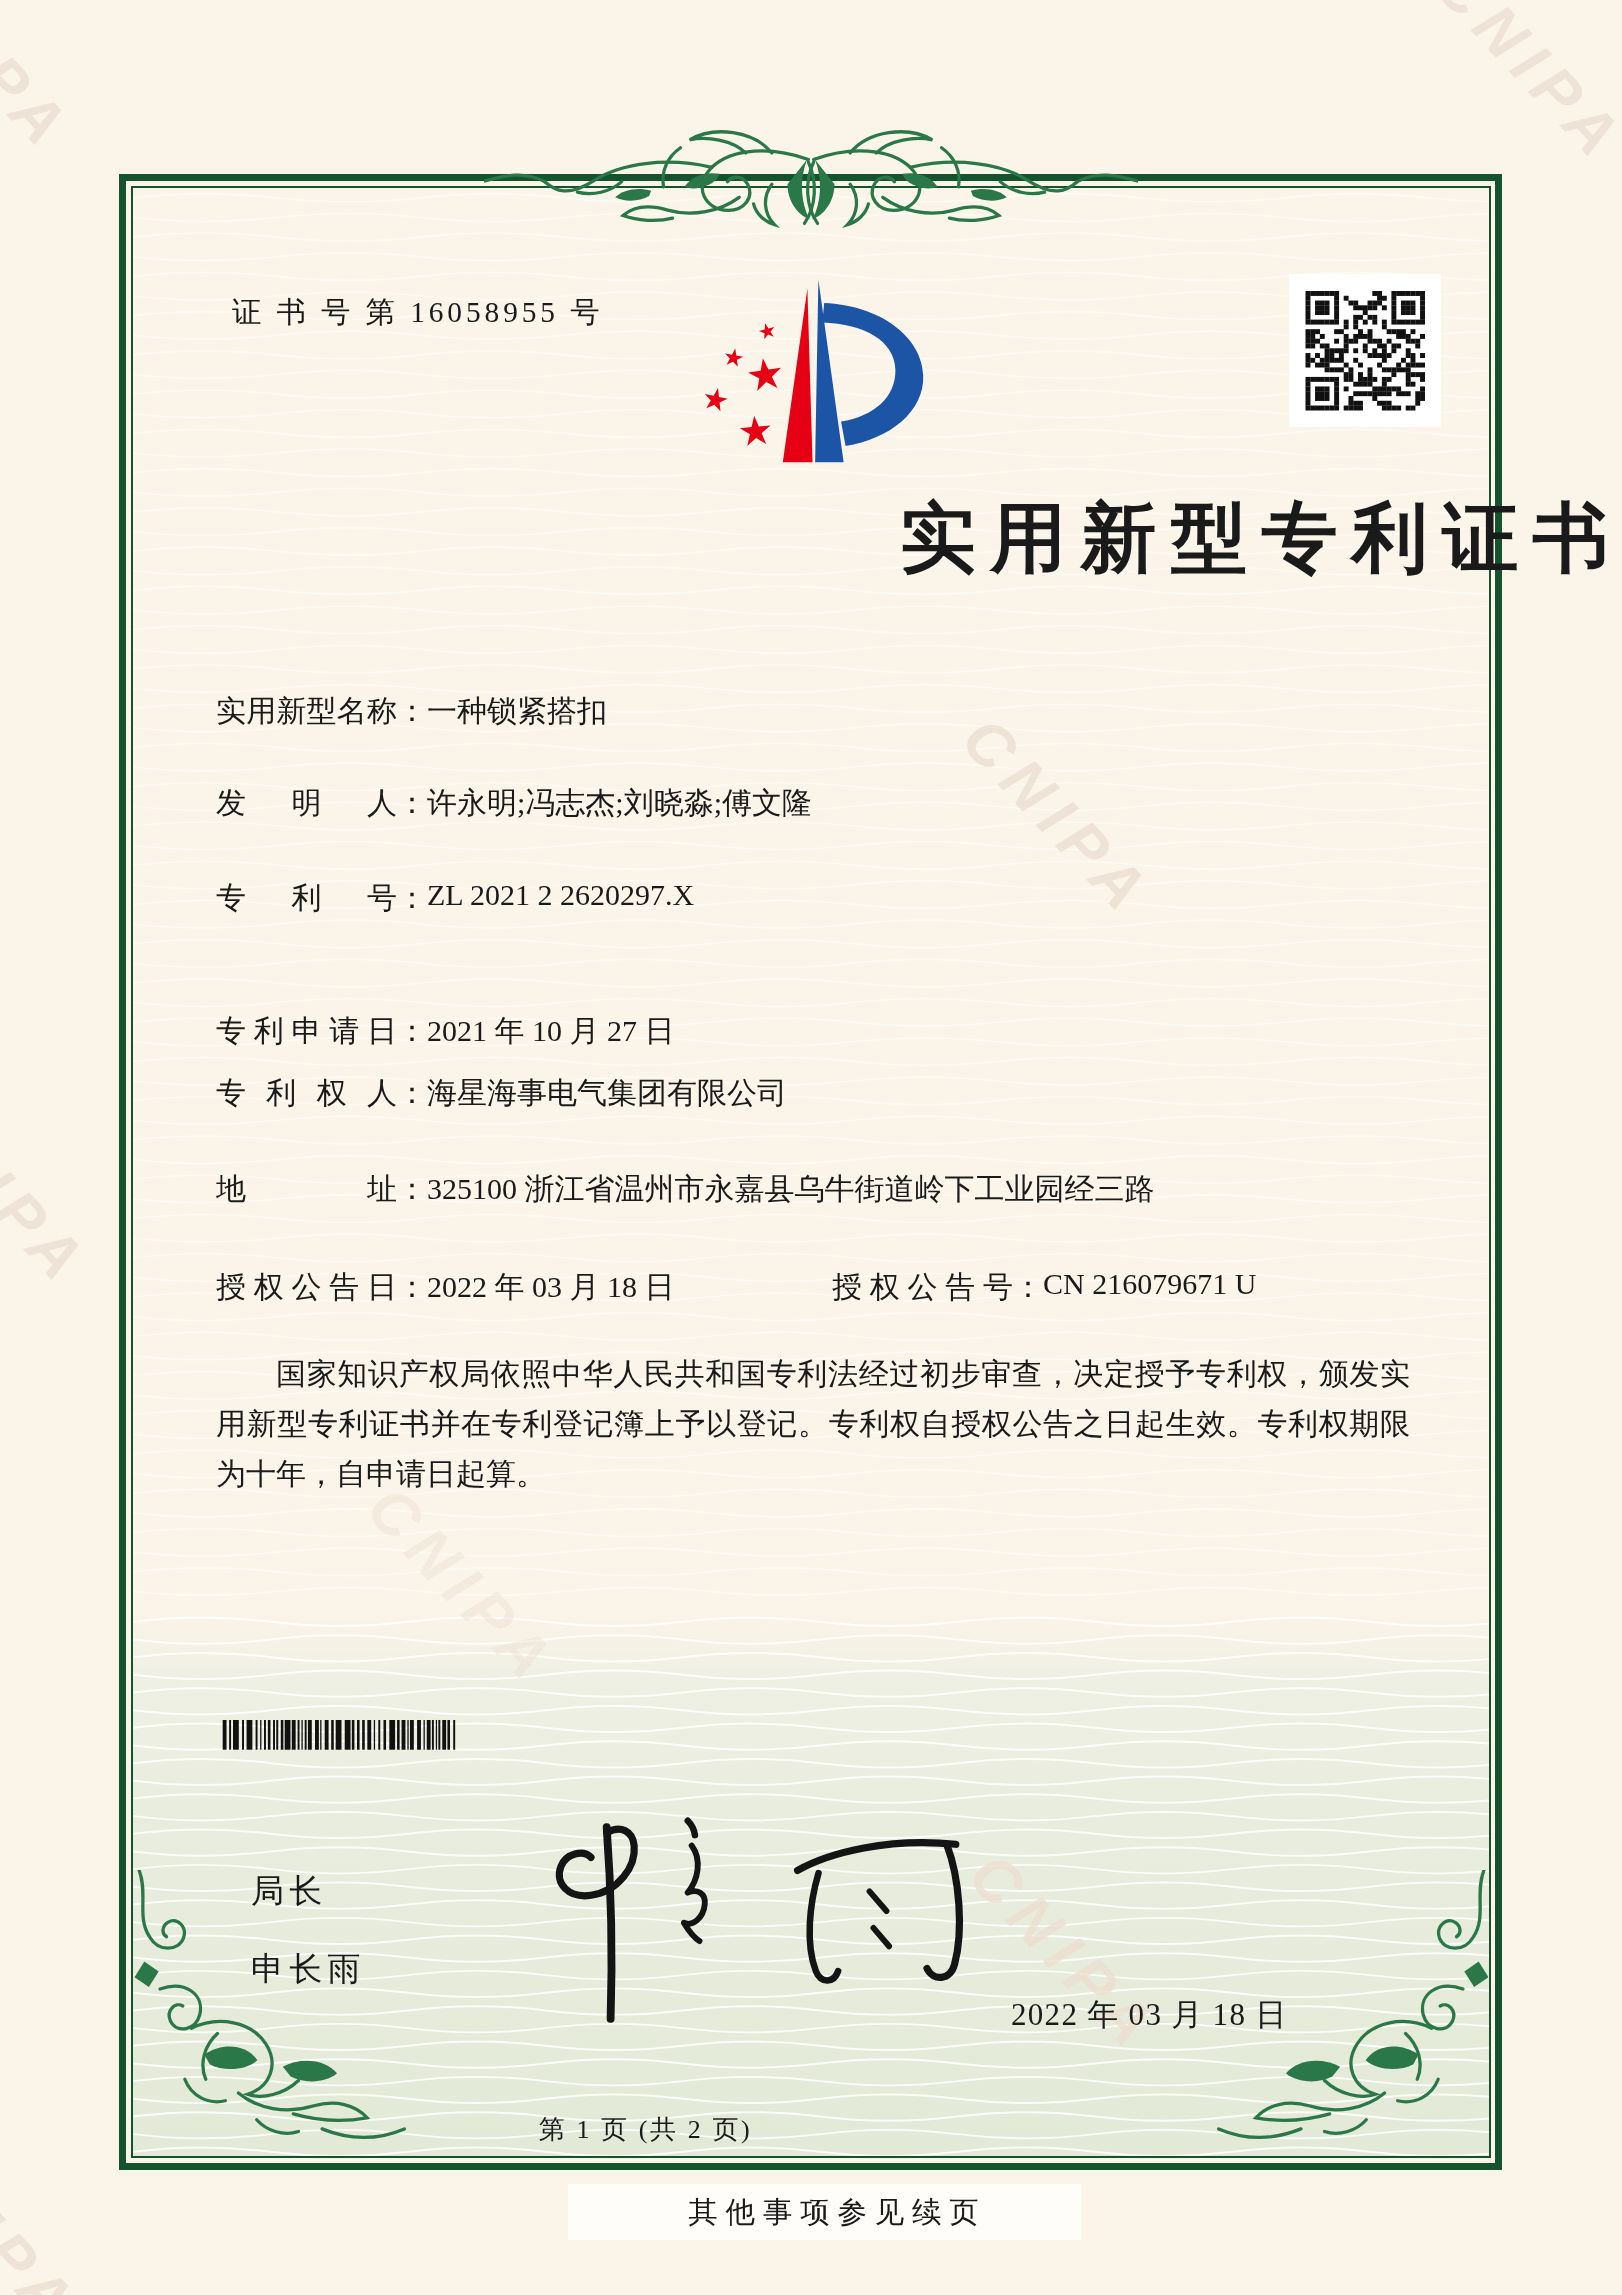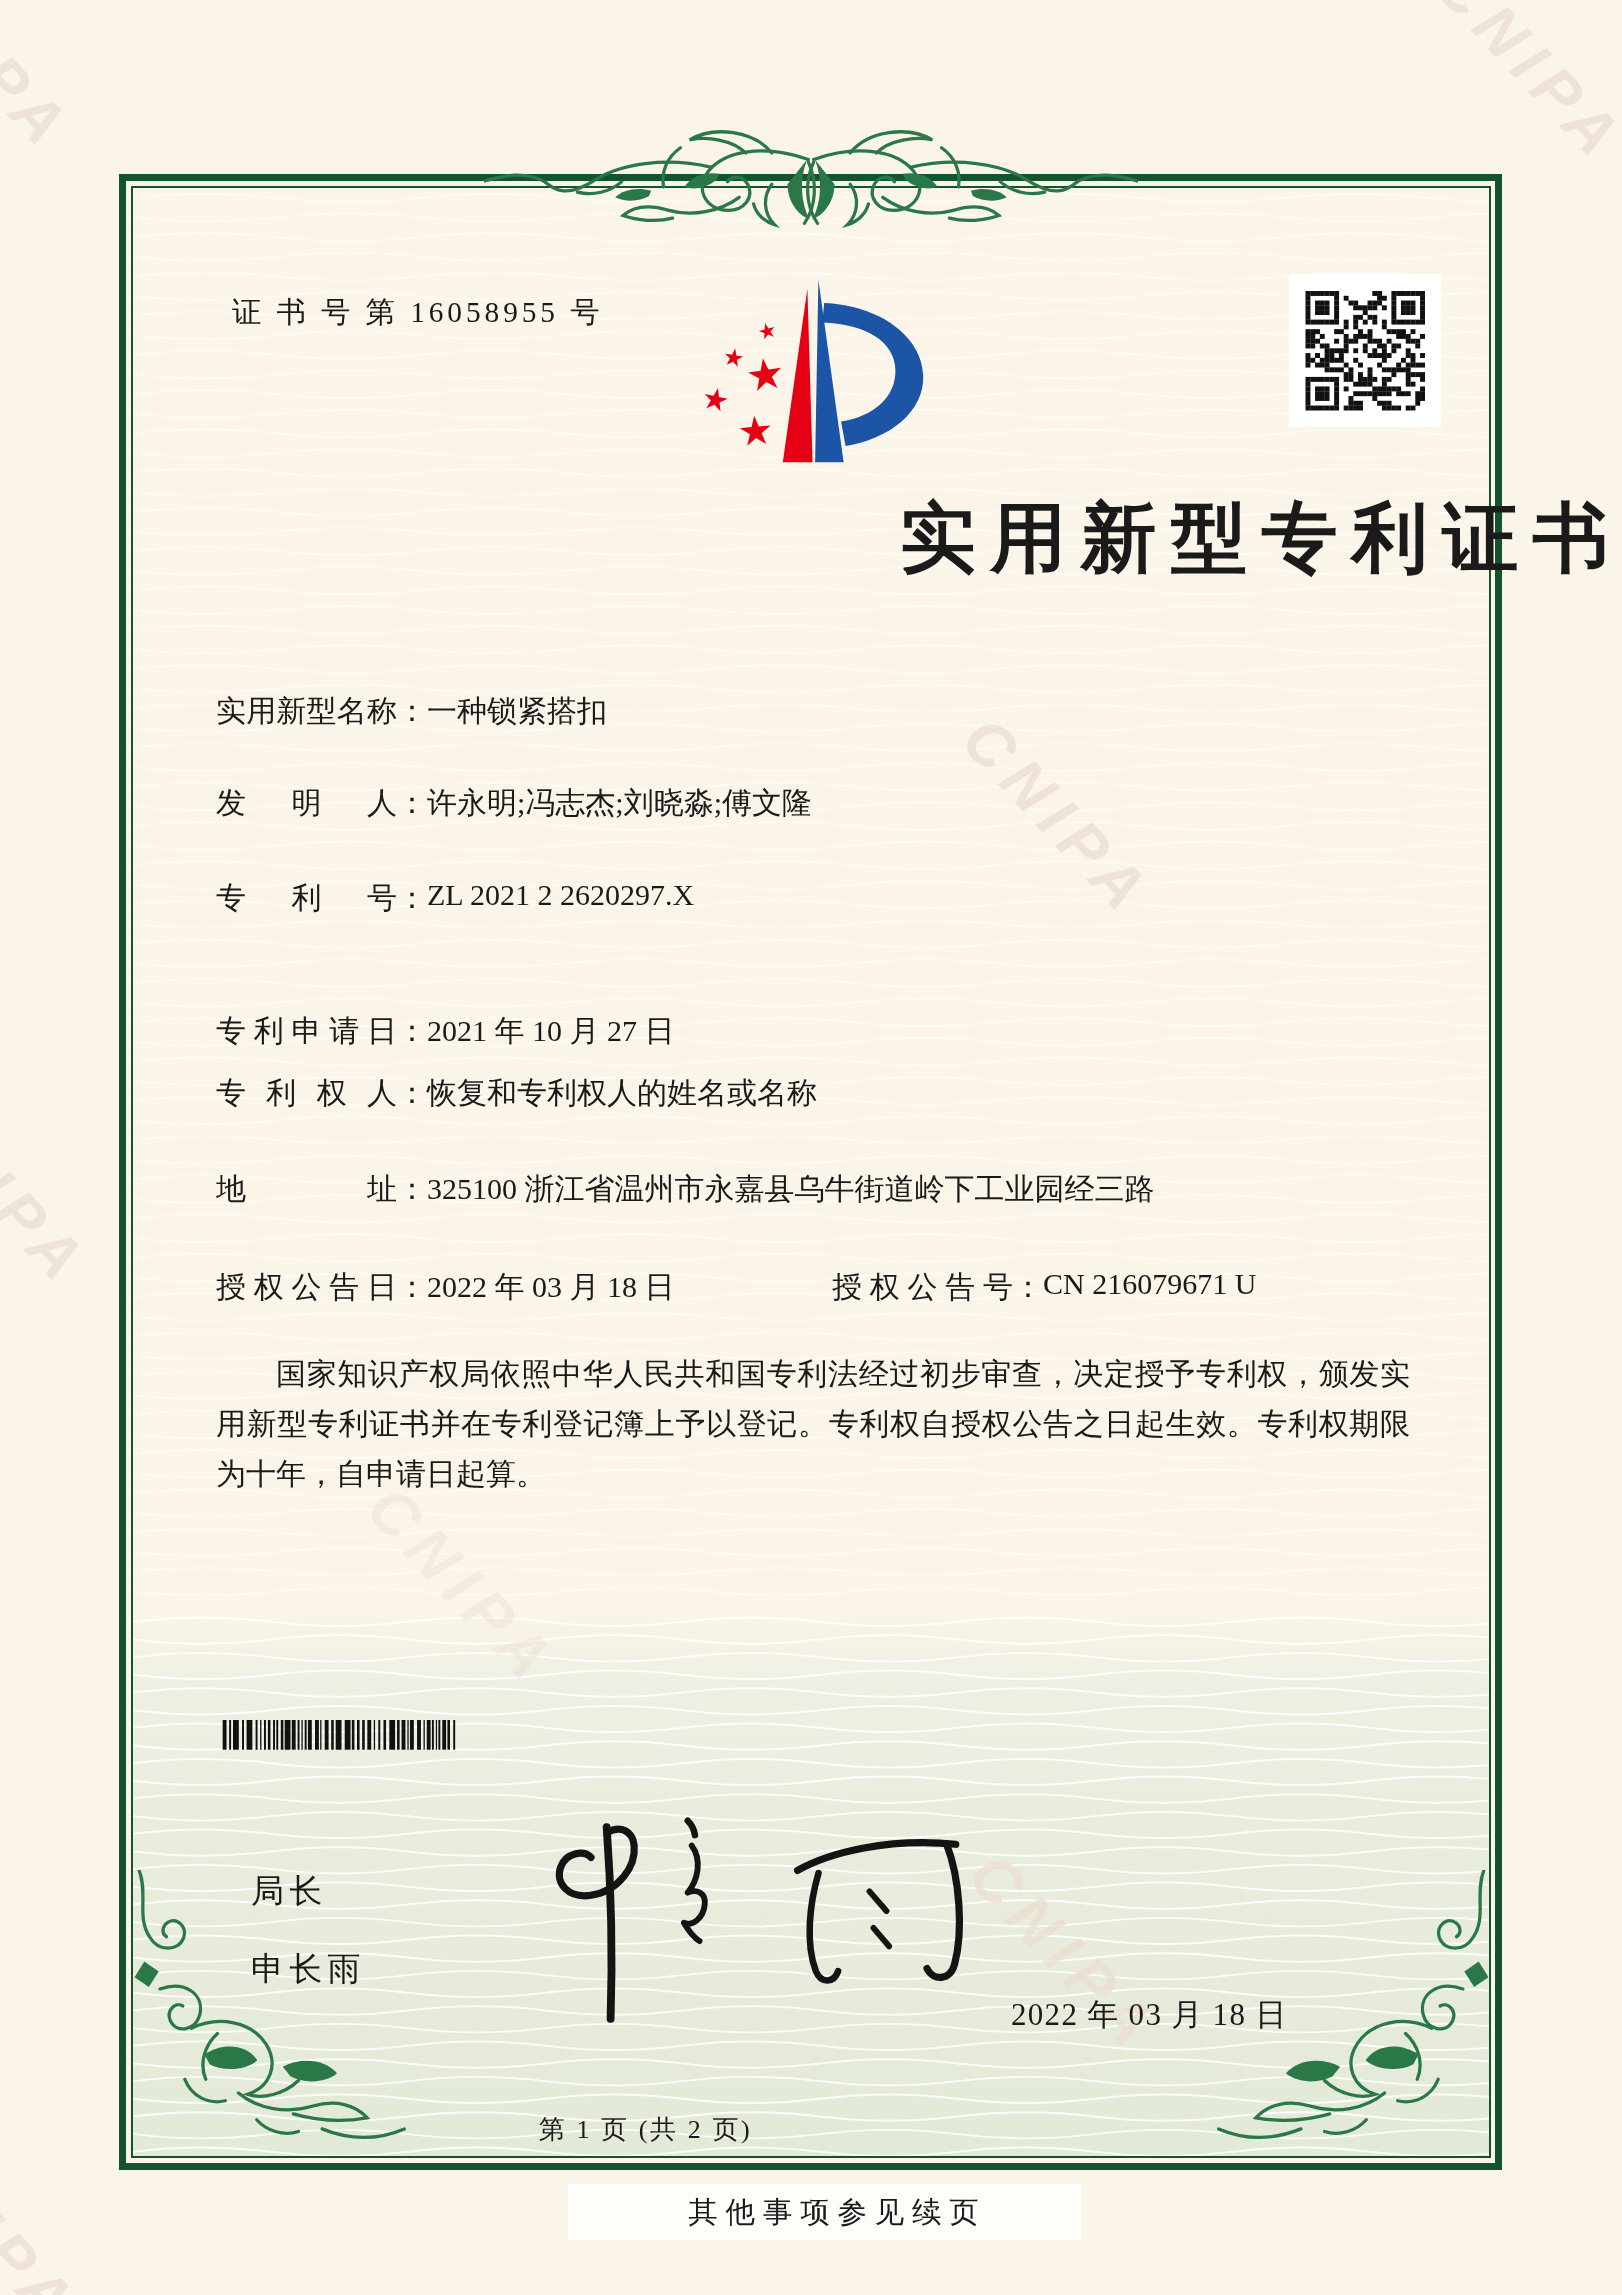--- a/index.html
+++ b/index.html
@@ -559,21 +559,21 @@
 <div class="txt row" style="top:783px">
   <span class="lbl">发明人</span><span class="cl">：</span><span class="val">许永明;冯志杰;刘晓淼;傅文隆</span>
 </div>
 <div class="txt row" style="top:878px">
   <span class="lbl">专利号</span><span class="cl">：</span><span class="val">ZL 2021 2 2620297.X</span>
 </div>
 <div class="txt row" style="top:1011px">
   <span class="lbl">专利申请日</span><span class="cl">：</span><span class="val">2021 年 10 月 27 日</span>
 </div>
 <div class="txt row" style="top:1073px">
-  <span class="lbl">专利权人</span><span class="cl">：</span><span class="val">恢复和专利权人的姓名或名称</span>
+  <span class="lbl">专利权人</span><span class="cl">：</span><span class="val">海星海事电气集团有限公司</span>
 </div>
 <div class="txt row" style="top:1169px">
   <span class="lbl">地址</span><span class="cl">：</span><span class="val">325100 浙江省温州市永嘉县乌牛街道岭下工业园经三路</span>
 </div>
 <div class="txt row" style="top:1267px">
   <span class="lbl">授权公告日</span><span class="cl">：</span><span class="val">2022 年 03 月 18 日</span>
   <span class="pair2">
     <span class="lbl">授权公告号</span><span class="cl">：</span><span class="val">CN 216079671 U</span>
   </span>
 </div>

